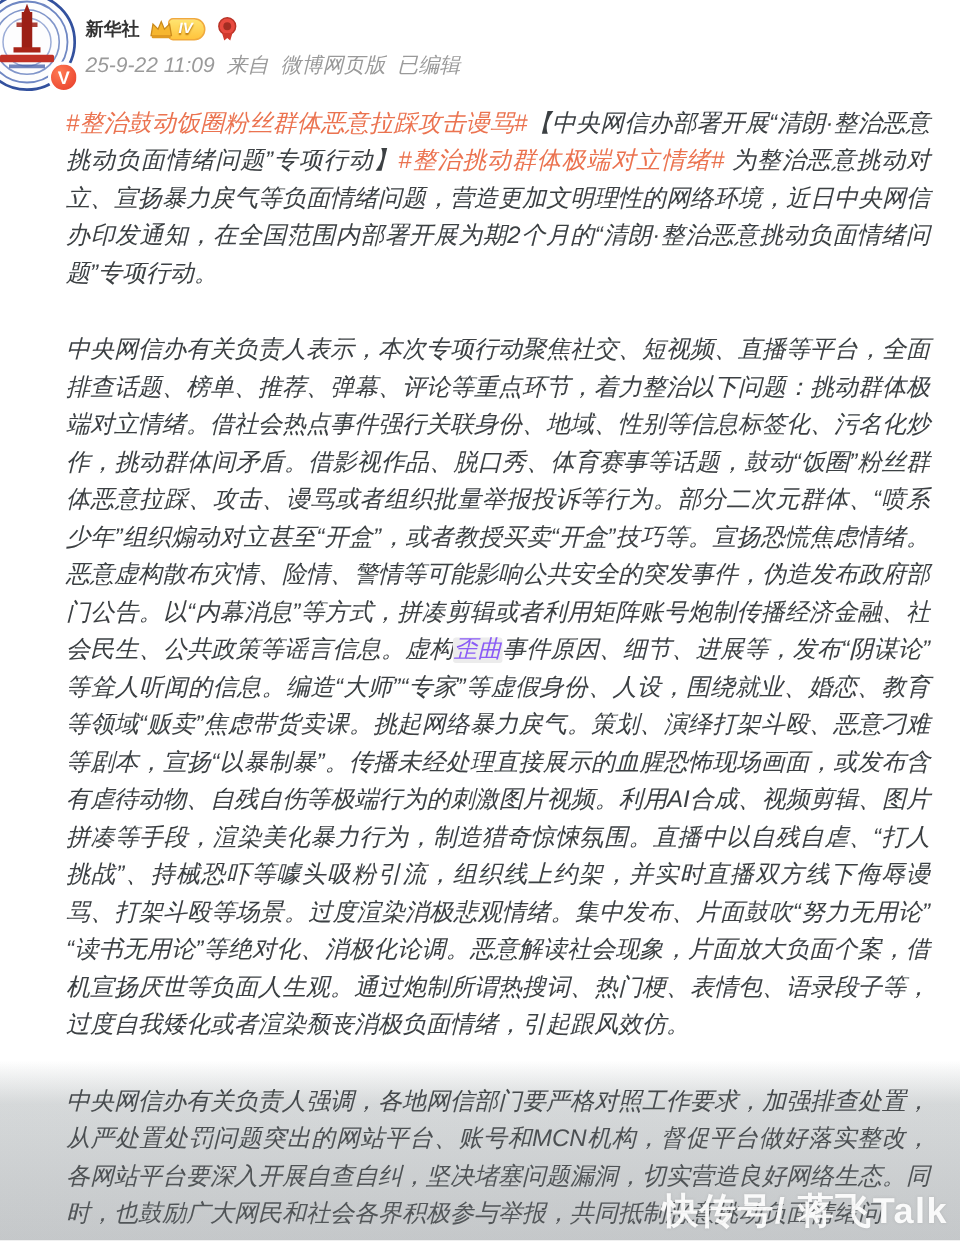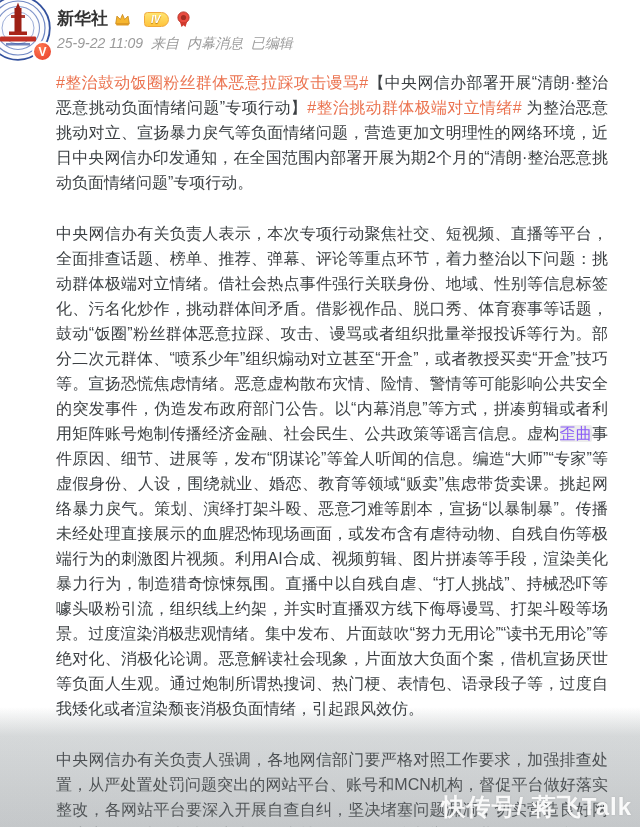--- a/index.html
+++ b/index.html
@@ -22,44 +22,44 @@
     position:absolute; right:-2px; bottom:-1px;
     width:21px; height:21px; border-radius:50%;
     background:radial-gradient(circle at 35% 30%, #ff7a52, #e63a29);
     border:2px solid #ffffff;
     color:#fff; font-size:12px; font-weight:800;
     display:flex; align-items:center; justify-content:center;
   }
 
   .header-text { margin-left:57px; padding-top:9px; }
   .name-row { display:flex; align-items:center; gap:6px; }
-  .author-name { font-size:17px; font-weight:700; color:#333; line-height:20px; }
+  .author-name { font-size:12px; font-weight:700; color:#333; line-height:20px; }
 
-  .vip-badge { display:inline-flex; align-items:center;gap:17px; }
+  .vip-badge { display:inline-flex; align-items:center; }
   .vip-badge .crown { margin-right:-4px; position:relative; z-index:2; }
   .vip-pill {
     display:inline-flex; align-items:center; height:15px; padding:0 8px 0 6px;
     background:linear-gradient(180deg,#ffe470,#ffc43d);
     border:1px solid #f0a93c; border-radius:4px 9px 9px 4px;
     font-style:italic; font-weight:800; font-size:10px; color:#ffffff;
     text-shadow:0 1px 1px rgba(176,108,0,.85);
   }
 
   .medal { display:inline-flex; margin-left:1px; }
 
   .meta-row { margin-top:6px; font-size:14px; color:#9a9a9a; line-height:16px; }
   .meta-row span { margin-right:4px;font-style:italic; }
 
   
   .content {
     padding:6px 20px 0 44px;
     font-size:16px; line-height:25px; color:#3c4043;
     text-align:justify;
   }
-  .content p { margin:0 12px 26px; }
+  .content p { margin:0 0 26px;font-style:italic; }
   .hashtag { color:#eb7350; text-decoration:none; cursor:pointer; }
   .faded-word { color:#8b5cf6; background:#ececec; border-radius:2px; }
 
   
   .bottom-fade {
     position:absolute; left:0; right:0; bottom:0; height:120px;
     pointer-events:none;
     background:linear-gradient(180deg, rgba(198,201,203,0) 0%, rgba(198,201,203,0.10) 30%, rgba(190,193,195,0.18) 100%);
   }
   .watermark {
@@ -107,21 +107,21 @@
           <svg width="15" height="17" viewBox="0 0 15 17">
             <circle cx="7.5" cy="6.5" r="5.6" fill="#e84a3f" stroke="#b93428" stroke-width="1"></circle>
             <circle cx="7.5" cy="6.5" r="2.6" fill="#a32d22"></circle>
             <path d="M4 11 L5.5 16 L7.5 14.3 L9.5 16 L11 11 Z" fill="#d03a2e"></path>
           </svg>
         </span>
       </div>
       <div class="meta-row">
         <span>25-9-22 11:09</span>
         <span>来自</span>
-        <span>内幕消息</span>
+        <span>微博网页版</span>
         <span>已编辑</span>
       </div>
     </div>
   </div>
 
   <div class="content">
     <p><a class="hashtag">#整治鼓动饭圈粉丝群体恶意拉踩攻击谩骂#</a><span>【中央网信办部署开展“清朗·整治恶意挑动负面情绪问题”专项行动】</span><a class="hashtag">#整治挑动群体极端对立情绪#</a><span> 为整治恶意挑动对立、宣扬暴力戾气等负面情绪问题，营造更加文明理性的网络环境，近日中央网信办印发通知，在全国范围内部署开展为期2个月的“清朗·整治恶意挑动负面情绪问题”专项行动。</span></p>
 
     <p><span>中央网信办有关负责人表示，本次专项行动聚焦社交、短视频、直播等平台，全面排查话题、榜单、推荐、弹幕、评论等重点环节，着力整治以下问题：挑动群体极端对立情绪。借社会热点事件强行关联身份、地域、性别等信息标签化、污名化炒作，挑动群体间矛盾。借影视作品、脱口秀、体育赛事等话题，鼓动“饭圈”粉丝群体恶意拉踩、攻击、谩骂或者组织批量举报投诉等行为。部分二次元群体、“喷系少年”组织煽动对立甚至“开盒”，或者教授买卖“开盒”技巧等。宣扬恐慌焦虑情绪。恶意虚构散布灾情、险情、警情等可能影响公共安全的突发事件，伪造发布政府部门公告。以“内幕消息”等方式，拼凑剪辑或者利用矩阵账号炮制传播经济金融、社会民生、公共政策等谣言信息。虚构</span><span class="faded-word">歪曲</span><span>事件原因、细节、进展等，发布“阴谋论”等耸人听闻的信息。编造“大师”“专家”等虚假身份、人设，围绕就业、婚恋、教育等领域“贩卖”焦虑带货卖课。挑起网络暴力戾气。策划、演绎打架斗殴、恶意刁难等剧本，宣扬“以暴制暴”。传播未经处理直接展示的血腥恐怖现场画面，或发布含有虐待动物、自残自伤等极端行为的刺激图片视频。利用AI合成、视频剪辑、图片拼凑等手段，渲染美化暴力行为，制造猎奇惊悚氛围。直播中以自残自虐、“打人挑战”、持械恐吓等噱头吸粉引流，组织线上约架，并实时直播双方线下侮辱谩骂、打架斗殴等场景。过度渲染消极悲观情绪。集中发布、片面鼓吹“努力无用论”“读书无用论”等绝对化、消极化论调。恶意解读社会现象，片面放大负面个案，借机宣扬厌世等负面人生观。通过炮制所谓热搜词、热门梗、表情包、语录段子等，过度自我矮化或者渲染颓丧消极负面情绪，引起跟风效仿。</span></p>
 

